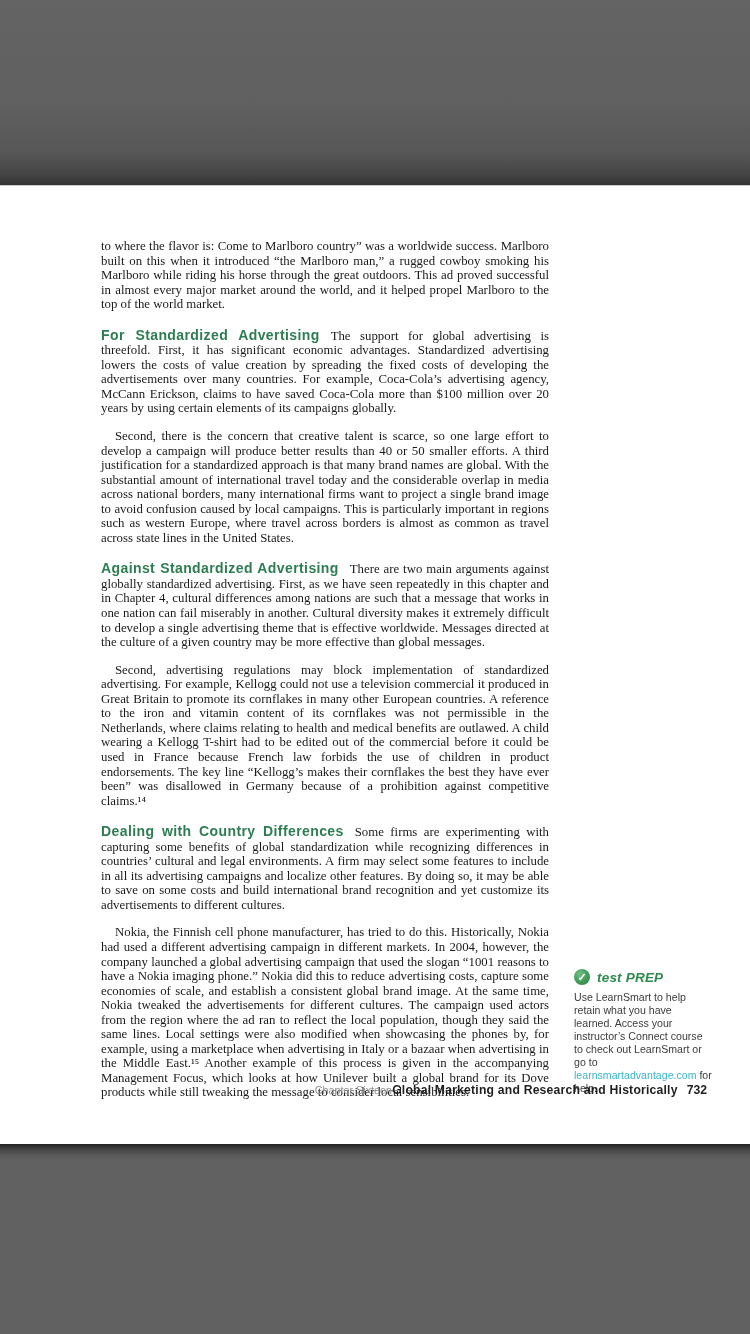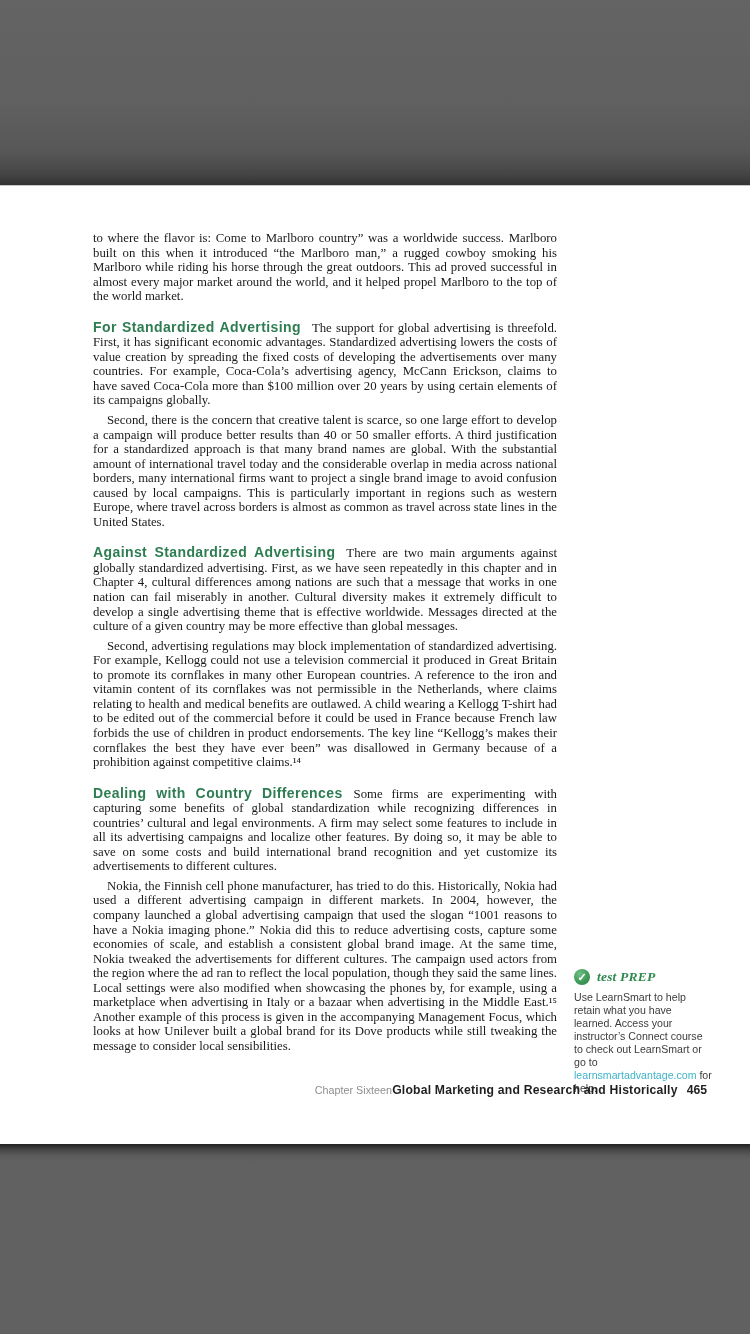--- a/index.html
+++ b/index.html
@@ -27,21 +27,21 @@
     position:absolute;left:0;top:186px;width:750px;height:958px;
     background:#ffffff;
   }
 
   .text-col{
     position:absolute;left:88px;top:40px;width:474px;
     font-size:12.8px;line-height:14.55px;color:#1a1a1a;
     text-align:justify;
     -webkit-hyphens:auto;hyphens:auto;
   }
-  .text-col p{margin:5px;}
+  .text-col p{margin:13px;}
   p.indented{text-indent:14px;}
 
   .section{margin-top:16px;}
   .run-heading{
     font-family:"Liberation Sans", sans-serif;
     font-size:14px;font-weight:700;letter-spacing:0.4px;
     color:#2e7d52;
     padding-right:11px;
   }
 
@@ -51,21 +51,21 @@
     font-family:"Liberation Sans", sans-serif;
   }
   .testprep-head{display:flex;align-items:center;margin-bottom:6px;}
   .check-icon{
     width:16px;height:16px;border-radius:50%;
     background:radial-gradient(circle at 35% 30%,#6fbe82 0%,#3f9a58 55%,#2a7d43 100%);
     color:#ffffff;font-size:11px;font-weight:700;line-height:16px;text-align:center;
     margin-right:7px;flex:0 0 auto;
   }
   .testprep-title{
-    font-style:italic;font-weight:700;font-size:13.5px;color:#2e8a4f;letter-spacing:0.2px;font-family:Liberation Serif, serif;
+    font-style:italic;font-weight:700;font-size:13.5px;color:#2e8a4f;letter-spacing:0.2px;
   }
   .testprep-body{
     font-size:10.6px;line-height:13px;color:#3c3c3c;
   }
   .testprep-link{color:#3db4c8;}
 
   
   .page-footer{
     position:absolute;right:43px;top:894px;
     font-family:"Liberation Sans", sans-serif;
@@ -113,20 +113,20 @@
 
     <aside class="testprep">
       <div class="testprep-head">
         <span class="check-icon">✓</span>
         <span class="testprep-title">test PREP</span>
       </div>
       <div class="testprep-body"><span>Use LearnSmart to help retain what you have learned. Access your instructor’s Connect course to check out LearnSmart or go to </span><span class="testprep-link">learnsmartadvantage.com</span><span> for help.</span></div>
     </aside>
 
     <div class="page-footer">
-      <span class="footer-chapter">Chapter Sixteen</span><span class="footer-title">Global Marketing and Research and Historically</span><span class="footer-pagenum">465</span>
+      <span class="footer-chapter">Chapter Sixteen</span><span class="footer-title">Global Marketing and Research and Historically</span><span class="footer-pagenum">732</span>
     </div>
 
   </div>
 
   <div class="bottom-chrome"></div>
 
 </div>
 
 </body></html>

